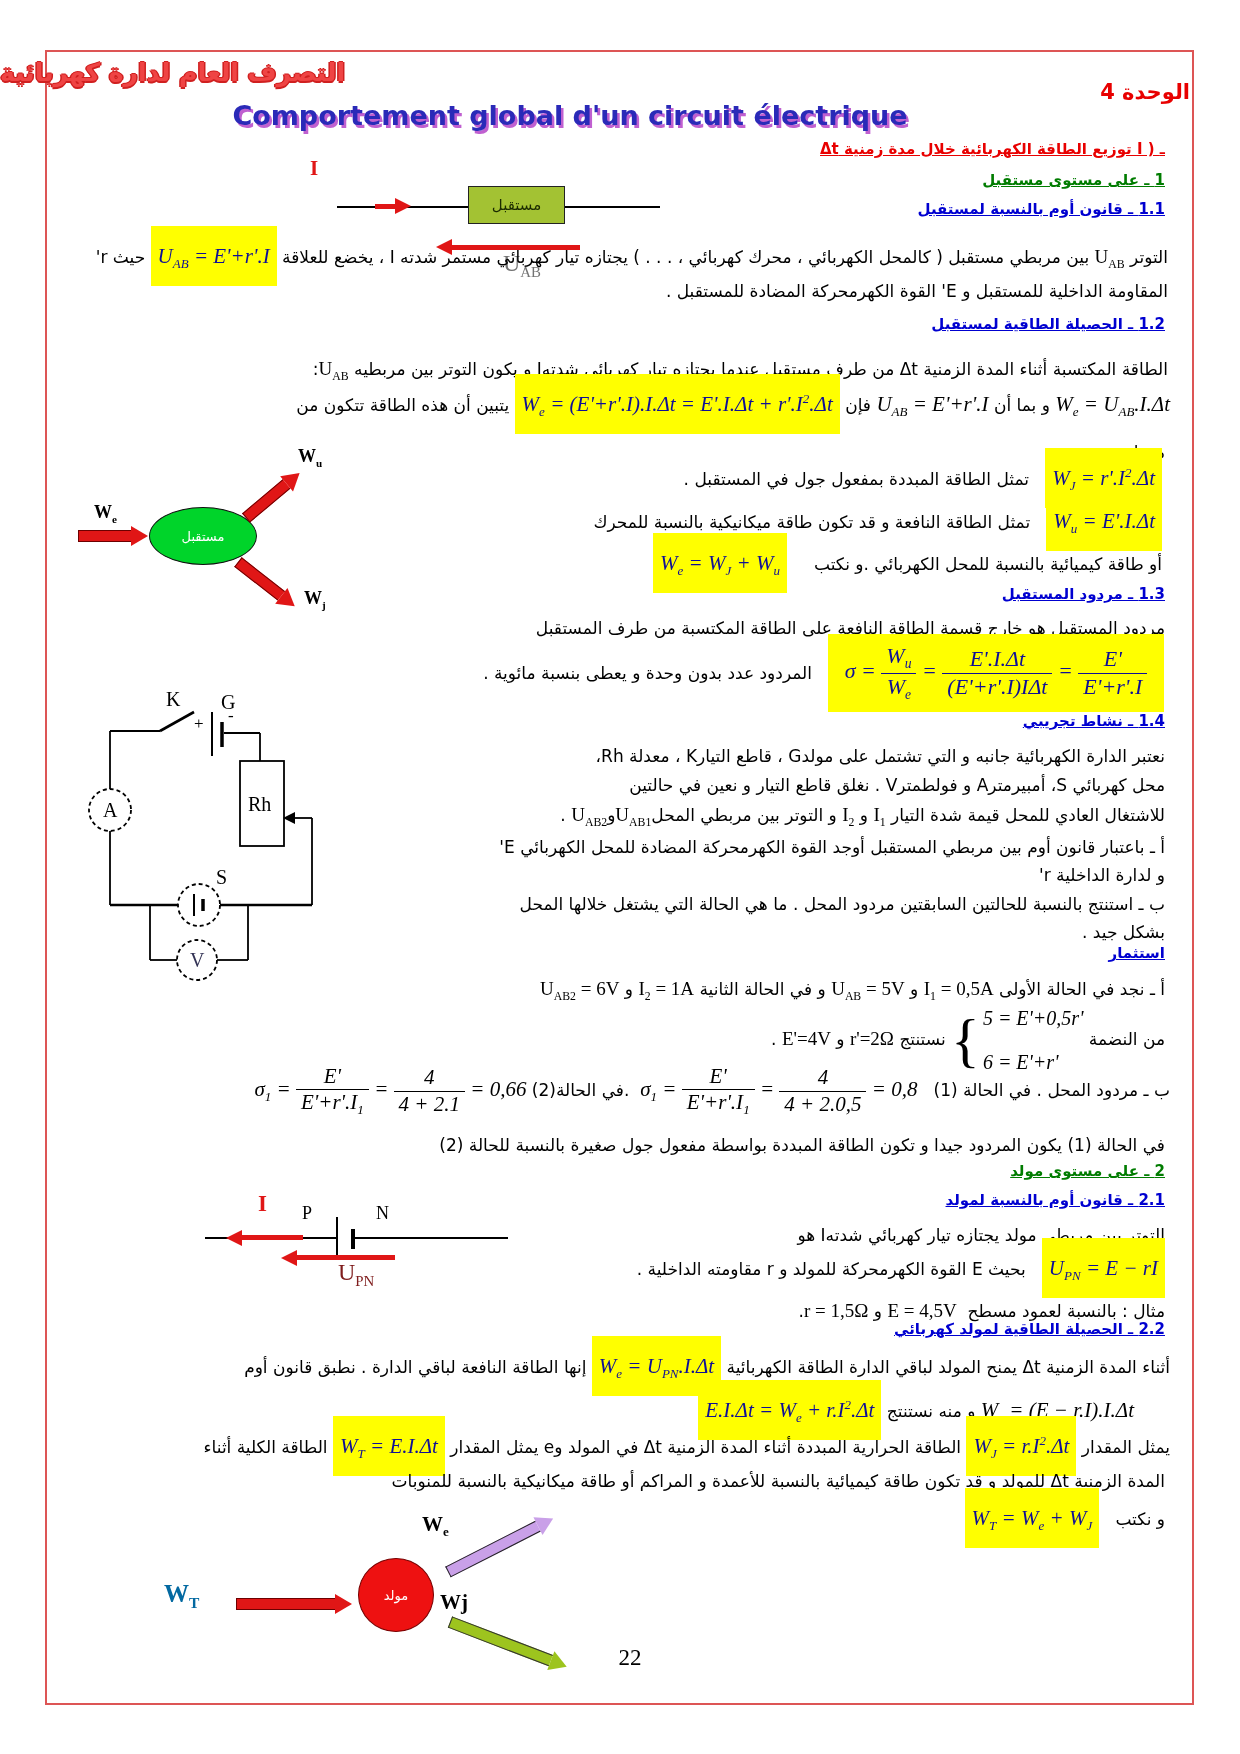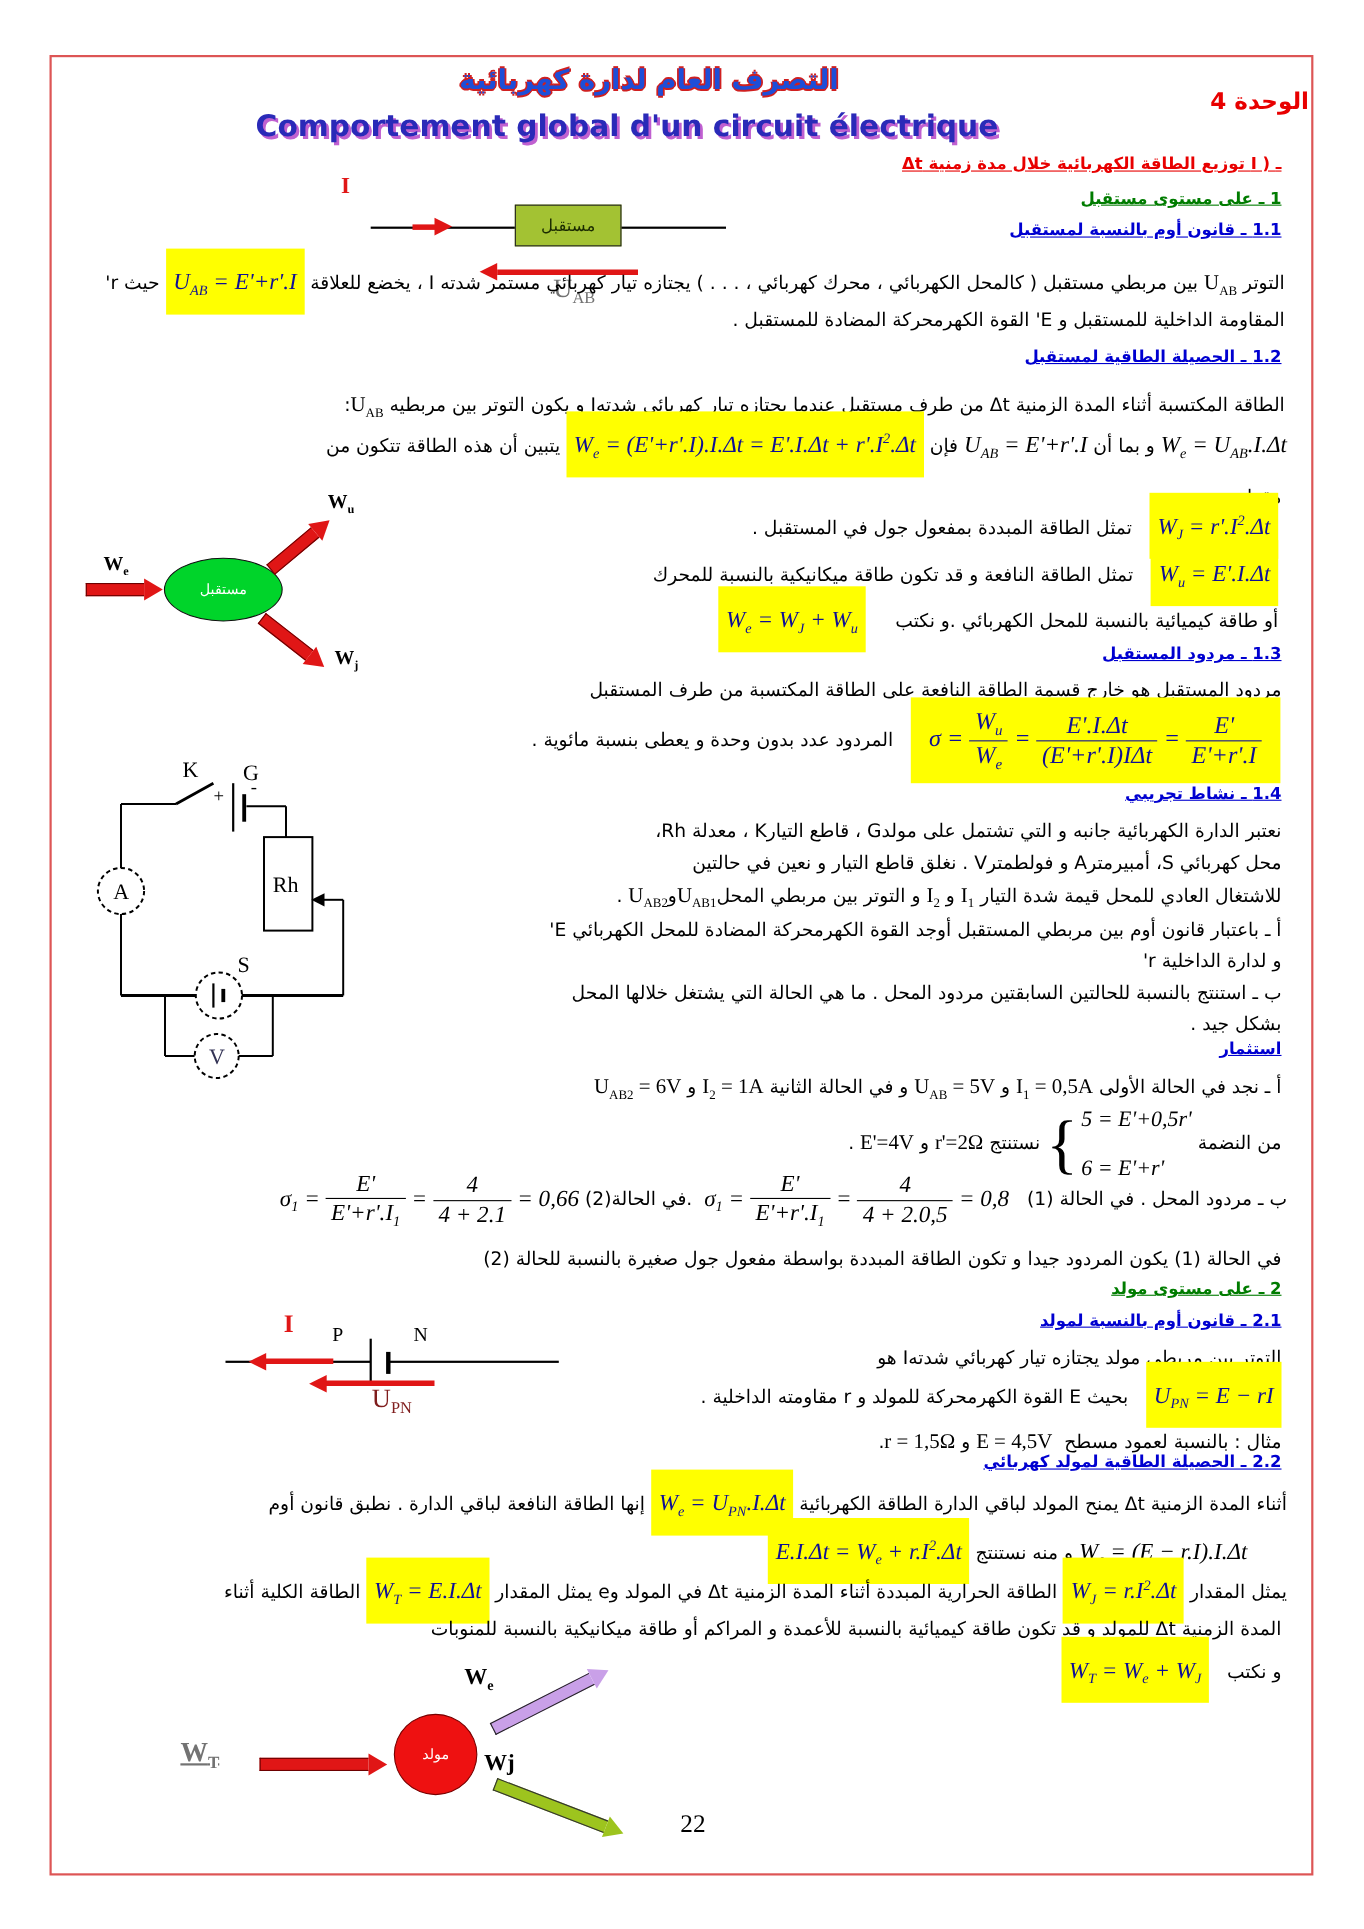--- a/index.html
+++ b/index.html
@@ -5,22 +5,22 @@
   html,body{margin:0;padding:0;background:#fff;}
   #page{position:relative;width:1240px;height:1754px;background:#ffffff;overflow:hidden;
         font-family:"DejaVu Sans",sans-serif;color:#000;}
   .frame{position:absolute;left:45px;top:50px;width:1145px;height:1651px;border:2px solid #dd5555;}
 
   
   .ar{position:absolute;direction:rtl;text-align:right;font-size:17px;line-height:1.8;color:#000;}
   .hd{position:absolute;direction:rtl;text-align:right;font-weight:bold;font-size:15px;
       text-decoration:underline;line-height:1.25;}
   .hd.red{color:#e80000}.hd.green{color:#007c00}.hd.blue{color:#0000d0}
-  .title-ar{position:absolute;left:0;top:58px;width:1180px;text-align:center;font-size:25px;font-weight:bold;
-      color:#1d4ed8;text-shadow:1.5px 0 #d02020,-1.5px 0 #d02020,0 1.5px #d02020,0 -1.5px #d02020;}
+  .title-ar{position:absolute;left:0;top:58px;width:1180px;font-size:25px;font-weight:bold;
+      color:#ef4444;text-shadow:1.5px 0 #d02020,-1.5px 0 #d02020,0 1.5px #d02020,0 -1.5px #d02020;}
   .title-fr{position:absolute;left:0;top:100px;width:1140px;text-align:center;font-size:27px;font-weight:bold;
       color:#2a2ab8;text-shadow:2.5px 2.5px 0 #c060d0;}
   .unit{position:absolute;right:50px;top:80px;font-size:21px;font-weight:bold;color:#e80000;direction:rtl;}
 
   
   .fm{font-family:"Liberation Serif","DejaVu Serif",serif;font-style:italic;font-size:21px;unicode-bidi:isolate;}
   .u2{font-family:"Liberation Serif","DejaVu Serif",serif;font-size:19px;unicode-bidi:isolate;}
   .hl{background:#ffff00;color:#0f0f96;padding:18px 7px;}
   sub{font-size:0.62em;}  sup{font-size:0.62em;}
   .fr{display:inline-block;vertical-align:middle;text-align:center;line-height:1.2;}
@@ -214,19 +214,19 @@
       </div>
     <div class="gencircle">مولد</div>
     <div class="barr purple" style="left:308px;top:112px;width:118px;transform:rotate(-27deg);">
         <div class="shaft"></div>
         <div class="bhead"></div>
       </div>
     <div class="barr greenA" style="left:310px;top:162px;width:125px;transform:rotate(21deg);">
         <div class="shaft"></div>
         <div class="bhead"></div>
       </div>
-    <div class="lbl" style="left:24px;top:130px;color:#737373;font-size:25px;font-weight:bold;text-decoration:underline;">W<sub>T</sub></div>
+    <div class="lbl" style="left:24px;top:130px;color:#0369a1;font-size:25px;font-weight:bold;">W<sub>T</sub></div>
     <div class="lbl" style="left:282px;top:62px;font-size:21px;font-weight:bold;">W<sub>e</sub></div>
     <div class="lbl" style="left:300px;top:140px;font-size:21px;font-weight:bold;">Wj</div>
   </div>
 
   <div class="pgnum">22</div>
 </div>
 
 </body></html>

